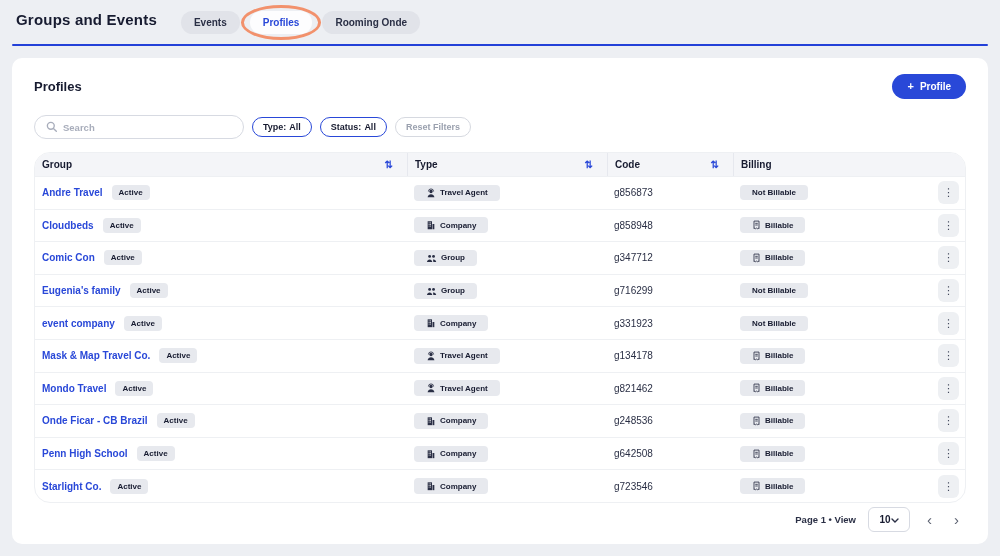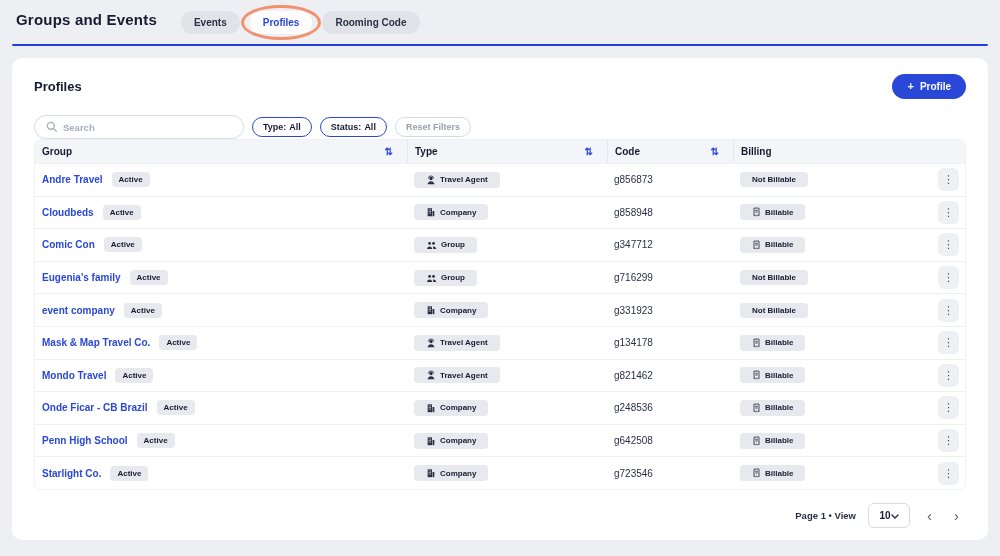--- a/index.html
+++ b/index.html
@@ -29,62 +29,62 @@
   .filters{display:flex;align-items:center;gap:8px;margin-top:16px}
   .search{display:flex;align-items:center;gap:6px;width:210px;height:24px;border:1px solid #d7dae2;
        border-radius:13px;padding:0 11px;background:#fff}
   .search input{border:none;outline:none;flex:1;font-size:9.5px;font-family:inherit;color:#333;background:transparent}
   .search input::placeholder{color:#a8adbb;font-weight:600}
   .chip{display:flex;gap:3px;border:1px solid #2948d8;background:#fff;border-radius:12px;padding:4px 10px;
        font-size:9px;font-weight:700;color:#171b30;font-family:inherit;cursor:pointer;white-space:nowrap}
   .chip.muted{border-color:#d6d9e0;color:#9aa0ae}
 
   
-  .table{border:1px solid #eef0f3;border-radius:7px;overflow:hidden}
+  .table{margin-top:13px;border:1px solid #eef0f3;border-radius:16px;overflow:hidden}
   .thead,.trow{display:grid;grid-template-columns:372px 200px 126px 192px 1fr;align-items:center}
   .thead{background:#f4f5f8;height:23px}
   .hcell{display:flex;align-items:center;justify-content:space-between;height:100%;
        padding:0 14px 0 7px;font-size:10px;font-weight:700;color:#171b30;cursor:pointer}
   .hcell:not(:first-child){border-left:1px solid #e6e8ee}
   .sort{color:#2948d8;font-size:10px;cursor:pointer}
   .trow{height:32.6px;border-top:1px solid #eef0f3}
   .cell{padding:0 7px;display:flex;align-items:center}
   .cell-group{gap:9px}
   .glink{color:#2948d8;font-weight:700;font-size:10px;text-decoration:none;white-space:nowrap}
   .badge{background:#e7e9ee;color:#171b30;font-size:8px;font-weight:700;padding:3px 7px;border-radius:4px;white-space:nowrap}
   .pill{display:inline-flex;align-items:center;gap:4px;background:#e7e9ee;color:#171b30;font-size:8px;
        font-weight:700;padding:3px 12px;border-radius:4px;white-space:nowrap}
   .pill svg{display:block}
   .cell-code{font-size:10px;color:#2a2f45}
   .cell-menu{justify-content:flex-end;padding-right:6px}
   .menu-btn{width:21px;height:23px;border:none;border-radius:6px;background:#eef0f3;color:#454a5e;
        font-size:11px;display:flex;align-items:center;justify-content:center;cursor:pointer;font-family:inherit}
 
   
-  .pagination{display:flex;align-items:center;justify-content:flex-end;gap:12px;margin-top:13px;padding-right:2px}
+  .pagination{display:flex;align-items:center;justify-content:flex-end;gap:12px;margin-top:4px;padding-right:2px}
   .page-label{font-size:9.5px;color:#2a2f45;font-weight:600}
   .page-size{display:flex;align-items:center;justify-content:center;width:42px;height:25px;
        border:1px solid #d7dae2;border-radius:6px;background:#fff;font-size:10px;font-weight:600;
        color:#171b30;cursor:pointer;font-family:inherit}
   .page-arrow{border:none;background:transparent;color:#5b6170;font-size:15px;cursor:pointer;padding:0 5px;font-family:inherit;line-height:1}
 </style>
 </head>
 <body>
 
 <header class="topbar">
   <h1 class="page-title">Groups and Events</h1>
   <nav class="tabs">
       <button class="tab">
     <span>Events</span>
   </button>
       <button class="tab active">
     <span>Profiles</span>
   </button>
       <button class="tab">
-    <span>Rooming Code</span>
+    <span>Rooming Onde</span>
   </button>
     </nav>
 </header>
 
 <div class="divider"></div>
 
 <main class="card">
 
   <div class="card-head">
     <h2 class="card-title">Profiles</h2>

